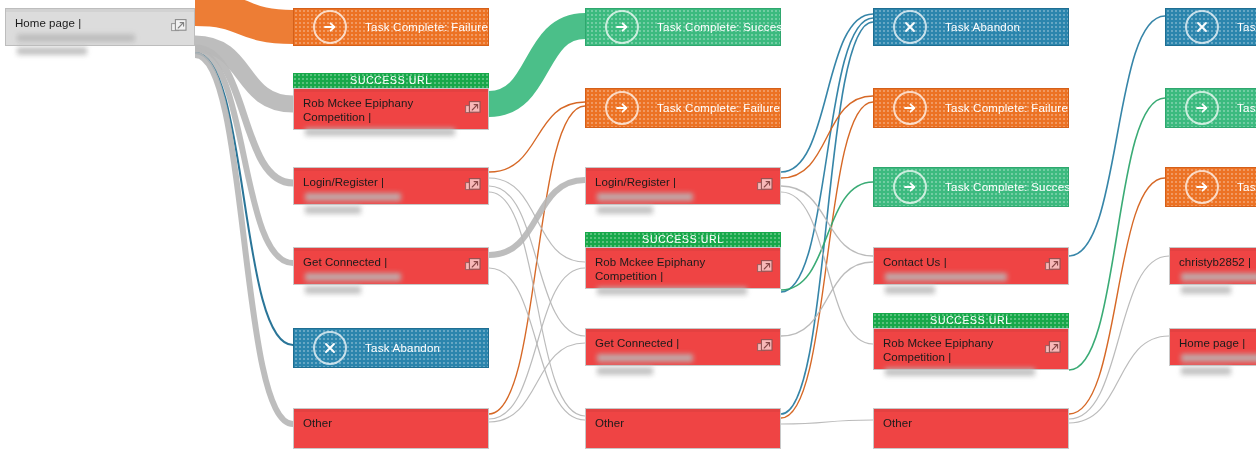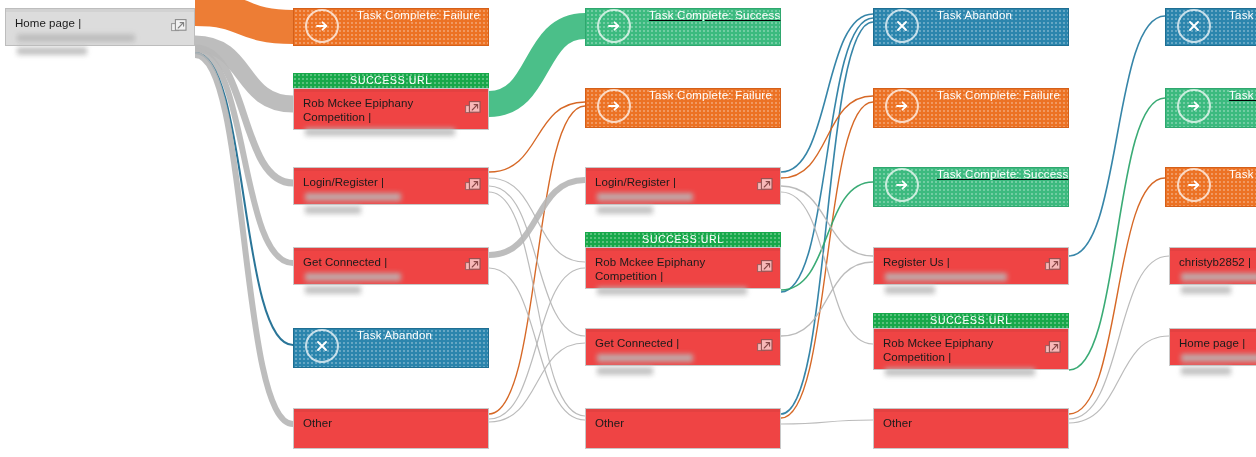--- a/index.html
+++ b/index.html
@@ -32,36 +32,37 @@
   .node.page .redline{display:block;margin-top:3px;}
 
   
   .extlink{
     position:absolute;right:7px;top:50%;margin-top:-8px;
     width:16px;height:16px;opacity:.62;
   }
 
   
   .node.status{
-    display:flex;align-items:flex-start;
+    display:flex;align-items:center;
     border:1px solid rgba(0,0,0,.18);
     background-image:radial-gradient(rgba(255,255,255,.28) 0.8px, transparent 0.9px);
     background-size:4px 4px;
+    padding-left:8px;
   }
   .node.status .glyph{
     width:30px;height:30px;margin-left:11px;flex:0 0 auto;
     border:2px solid rgba(255,255,255,.72);border-radius:50%;
     display:flex;align-items:center;justify-content:center;
   }
   .node.status .txt{
     margin-left:18px;color:#ffffff;font-size:11.5px;letter-spacing:.25px;
     white-space:nowrap;
   }
   .node.status.failure{background-color:#ec7224;border-color:#d4601a;}
-  .node.status.success{background-color:#3cba7f;border-color:#2fa76e;text-decoration:underline;}
+  .node.status.success{background-color:#3cba7f;border-color:#2fa76e;}
   .node.status.abandon{background-color:#2b85ad;border-color:#1f6e92;}
 
   
   .successbar{
     position:absolute;box-sizing:border-box;
     background:#17a84a;color:#fff;font-size:10.5px;letter-spacing:.6px;
     text-align:center;line-height:15px;height:15px;
     background-image:radial-gradient(rgba(255,255,255,.30) 0.7px, transparent 0.8px);
     background-size:4px 4px;
   }
@@ -218,21 +219,21 @@
       </div>
       <div class="node status success" style="left: 873px; top: 167px; width: 196px; height: 40px;">
         <div class="glyph">
           <svg width="16" height="16" viewBox="0 0 16 16">
             <path d="M3 8 H12 M8.5 4.3 L12.4 8 L8.5 11.7" fill="none" stroke="#fff" stroke-width="1.8" stroke-linecap="round" stroke-linejoin="round"></path>
           </svg>
         </div>
         <div class="txt">Task Complete: Success</div>
       </div>
       <div class="node page" style="left: 873px; top: 247px; width: 196px; height: 38px;">
-        <div class="label"><span>Register Us | </span><span class="redact" style="width: 122px;"></span><span class="redact redline" style="width: 50px;"></span></div>
+        <div class="label"><span>Contact Us | </span><span class="redact" style="width: 122px;"></span><span class="redact redline" style="width: 50px;"></span></div>
         <div class="extlink"><svg viewBox="0 0 16 16" width="16" height="16">
             <rect x="0.6" y="4.6" width="7" height="7" fill="#fff" stroke="#6e6e6e" stroke-width="1"></rect>
             <rect x="4.4" y="0.6" width="10.6" height="10.6" fill="#fff" stroke="#5a5a5a" stroke-width="1.1"></rect>
             <path d="M7.2 9 L12.2 3.9 M9.1 3.6 H12.6 V7.1" fill="none" stroke="#4a4a4a" stroke-width="1.1" stroke-linecap="round" stroke-linejoin="round"></path>
           </svg></div>
       </div>
       <div class="successbar" style="left: 873px; top: 313px; width: 196px;">SUCCESS URL</div>
       <div class="node page" style="left: 873px; top: 328px; width: 196px; height: 42px;">
         <div class="label"><span>Rob Mckee Epiphany Competition | </span><span class="redact" style="width: 150px;"></span></div>
         <div class="extlink"><svg viewBox="0 0 16 16" width="16" height="16">

